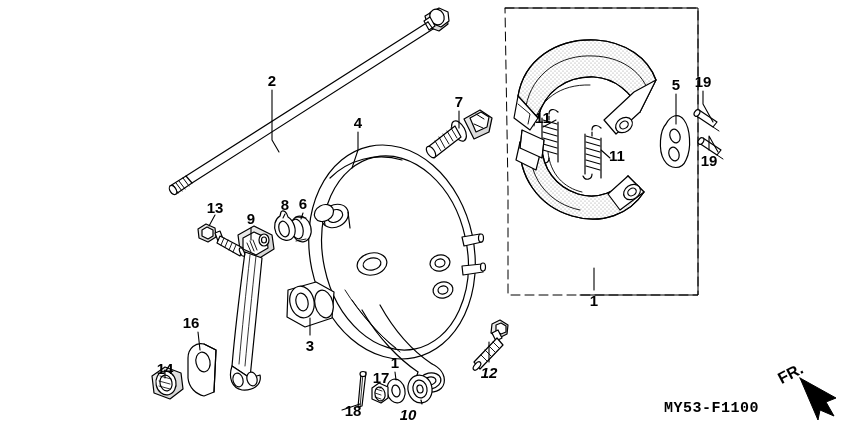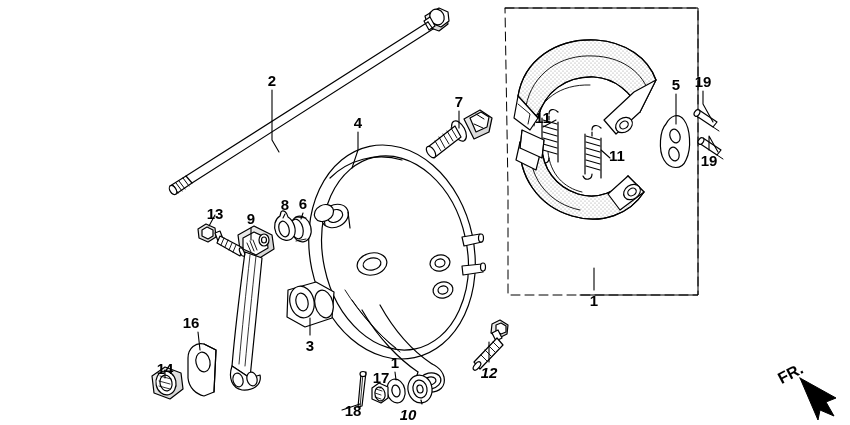--- a/index.html
+++ b/index.html
@@ -349,25 +349,26 @@
   <div class="callout" style="left:358px; top:122px;">4</div>
   <div class="callout" style="left:676px; top:84px;">5</div>
   <div class="callout" style="left:303px; top:203px;">6</div>
   <div class="callout" style="left:459px; top:101px;">7</div>
   <div class="callout" style="left:285px; top:204px;">8</div>
   <div class="callout" style="left:251px; top:218px;">9</div>
   <div class="callout" style="left:408px; top:414px;font-style:italic;">10</div>
   <div class="callout" style="left:543px; top:117px;">11</div>
   <div class="callout" style="left:617px; top:155px;">11</div>
   <div class="callout" style="left:489px; top:372px;font-style:italic;">12</div>
-  <div class="callout" style="left:215px; top:213px;text-align:right;">13</div>
+  <div class="callout" style="left:215px; top:207px;text-align:right;">13</div>
   <div class="callout" style="left:165px; top:368px;text-align:right;">14</div>
   <div class="callout" style="left:395px; top:362px;">1</div>
   <div class="callout" style="left:191px; top:322px;">16</div>
   <div class="callout" style="left:381px; top:377px;">17</div>
   <div class="callout" style="left:333px; top:410px;margin-left:20px;">18</div>
   <div class="callout" style="left:703px; top:81px;">19</div>
   <div class="callout" style="left:709px; top:160px;">19</div>
 
   <div id="fr-label">FR.</div>
 
+  <div id="part-number">MY53-F1100</div>
 
 </div>
 
 </body></html>

